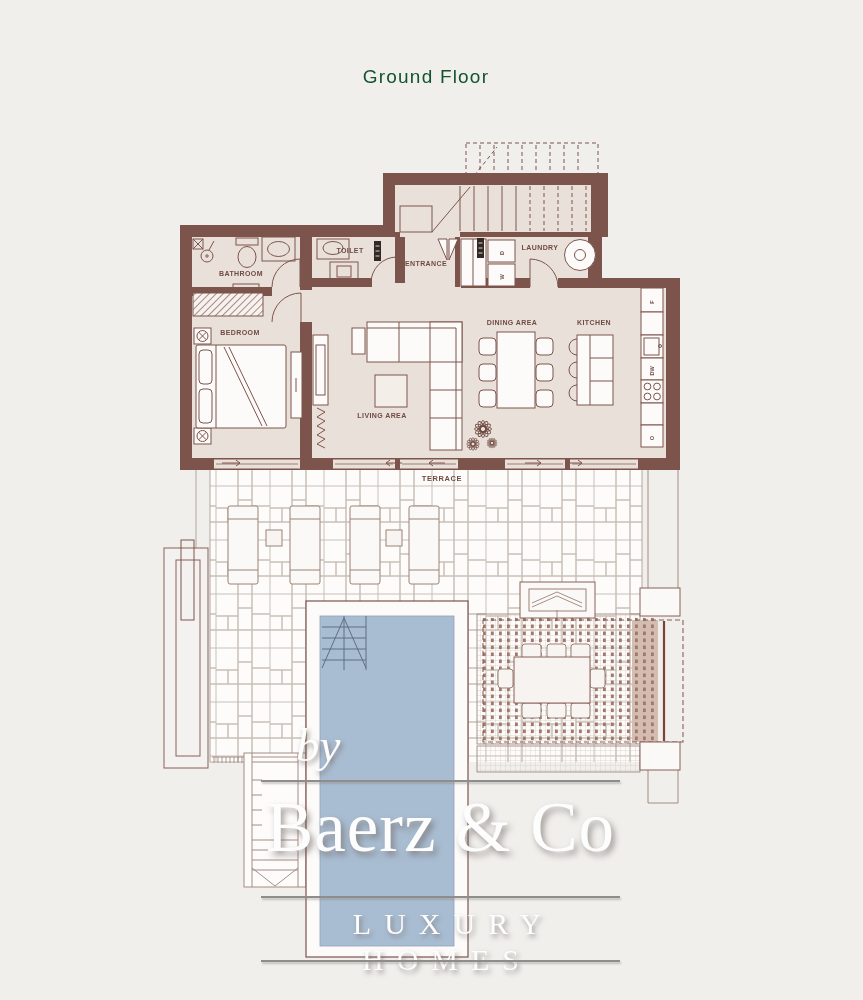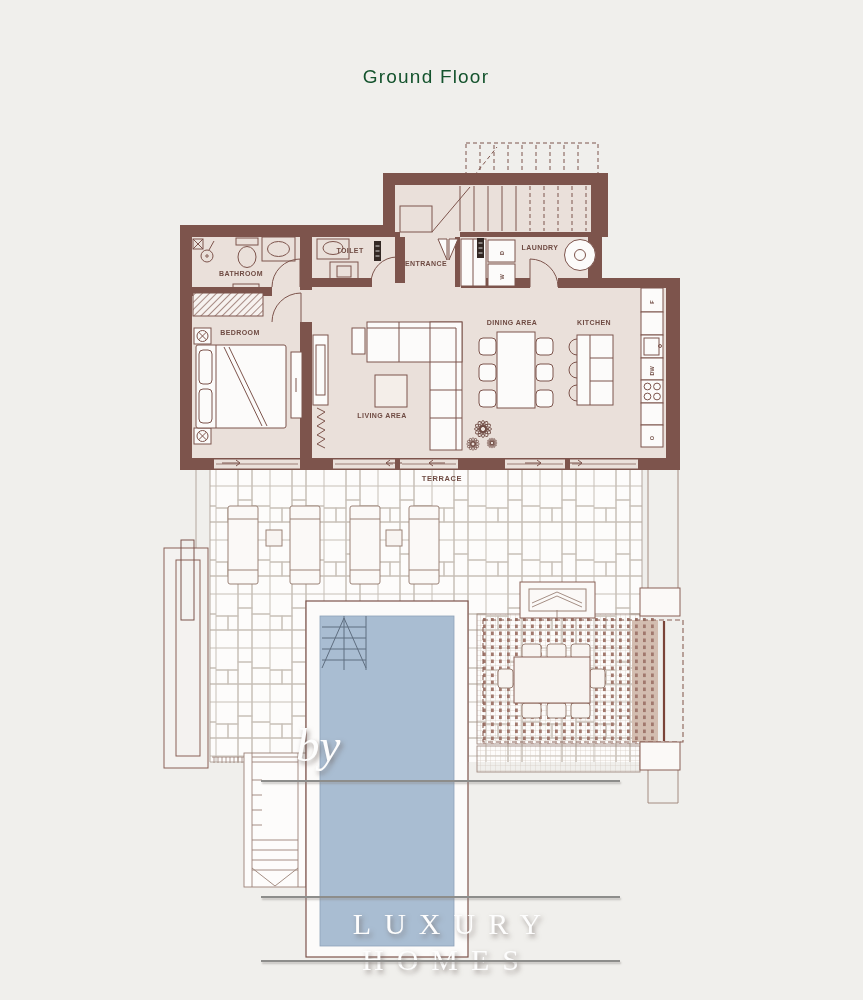--- a/index.html
+++ b/index.html
@@ -414,17 +414,18 @@
         <path d="M445,463 H429 M429,463 l4,-3 M429,463 l4,3"></path>
         <path d="M525,463 H541 M541,463 l-4,-3 M541,463 l-4,3"></path>
         <path d="M566,463 H582 M582,463 l-4,-3 M582,463 l-4,3"></path>
       </g>
     </g>
   </svg>
 
   <div class="wm">
     <div class="wm-by">by</div>
     <div class="wm-rule r1"></div>
+    <div class="wm-brand">Baerz &amp; Co</div>
     <div class="wm-rule r2"></div>
     <div class="wm-tagline">LUXURY HOMES</div>
     <div class="wm-rule r3"></div>
   </div>
 </div>
 
 </body></html>

